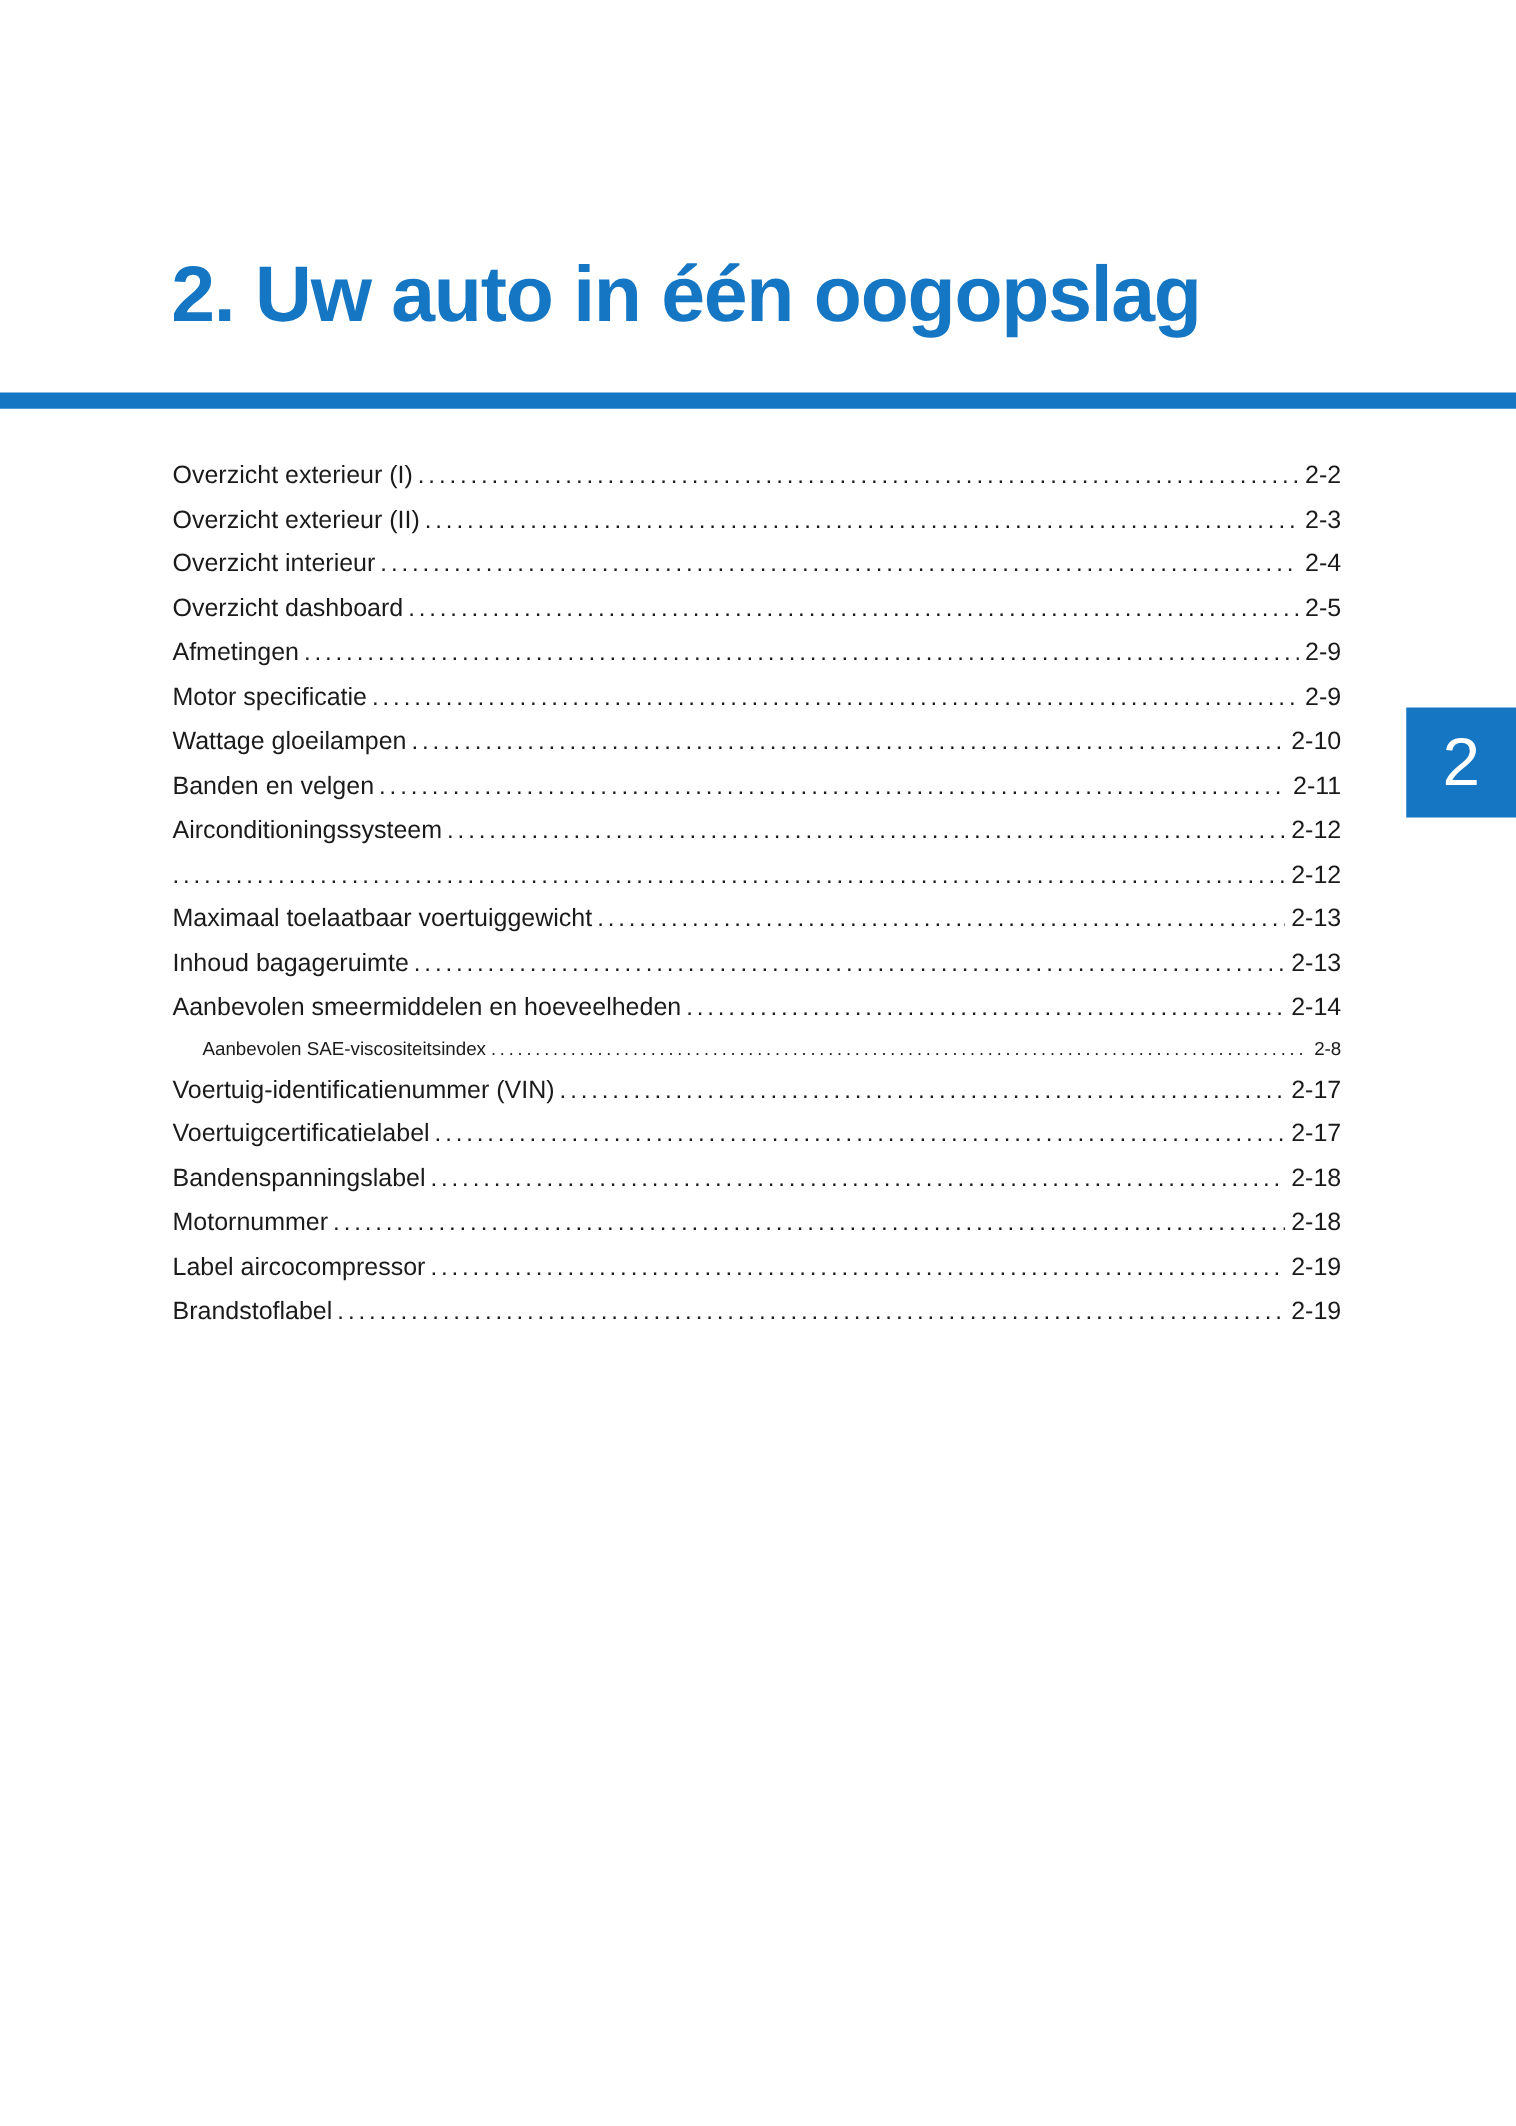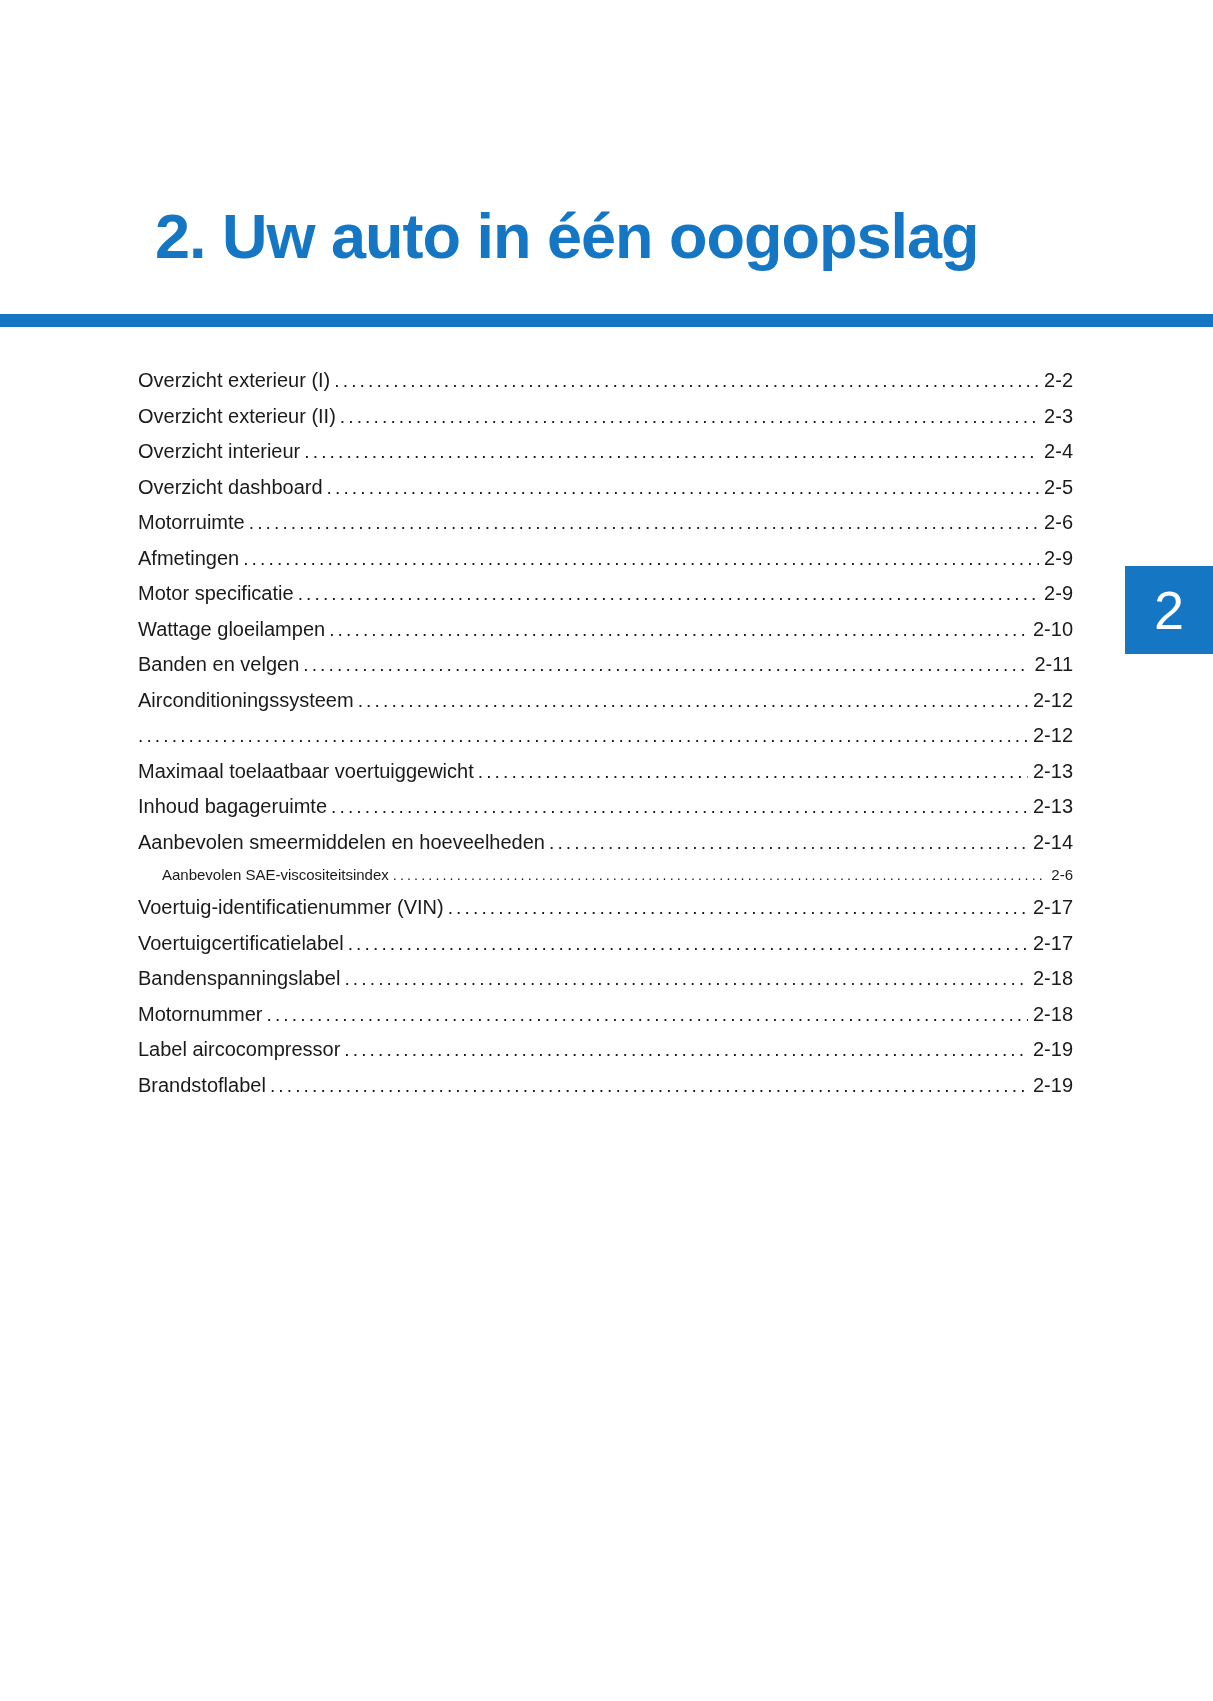--- a/index.html
+++ b/index.html
@@ -17,21 +17,20 @@
   }
   .chapter-title {
     position: absolute;
     left: 137px;
     top: 200px;
     font-size: 63px;
     font-weight: 700;
     letter-spacing: -1px;
     color: var(--accent, #1577c4);
     white-space: nowrap;
-    margin-left: 18px;
   }
   .title-rule {
     position: absolute;
     left: 0;
     top: 314px;
     width: 1213px;
     height: 13px;
     background: var(--accent, #1577c4);
   }
   .chapter-tab {
@@ -115,25 +114,20 @@
       <span class="lbl">Overzicht interieur</span>
       <span class="leader"></span>
       <span class="pg">2-4</span>
     </div>
     <div class="toc-row">
       <span class="lbl">Overzicht dashboard</span>
       <span class="leader"></span>
       <span class="pg">2-5</span>
     </div>
     <div class="toc-row">
-      <span class="lbl">Motorruimte</span>
-      <span class="leader"></span>
-      <span class="pg">2-6</span>
-    </div>
-    <div class="toc-row">
       <span class="lbl">Afmetingen</span>
       <span class="leader"></span>
       <span class="pg">2-9</span>
     </div>
     <div class="toc-row">
       <span class="lbl">Motor specificatie</span>
       <span class="leader"></span>
       <span class="pg">2-9</span>
     </div>
     <div class="toc-row">
@@ -166,21 +160,21 @@
       <span class="pg">2-13</span>
     </div>
     <div class="toc-row">
       <span class="lbl">Aanbevolen smeermiddelen en hoeveelheden</span>
       <span class="leader"></span>
       <span class="pg">2-14</span>
     </div>
     <div class="toc-row sub">
       <span class="lbl">Aanbevolen SAE-viscositeitsindex</span>
       <span class="leader"></span>
-      <span class="pg">2-6</span>
+      <span class="pg">2-8</span>
     </div>
     <div class="toc-row">
       <span class="lbl">Voertuig-identificatienummer (VIN)</span>
       <span class="leader"></span>
       <span class="pg">2-17</span>
     </div>
     <div class="toc-row">
       <span class="lbl">Voertuigcertificatielabel</span>
       <span class="leader"></span>
       <span class="pg">2-17</span>

